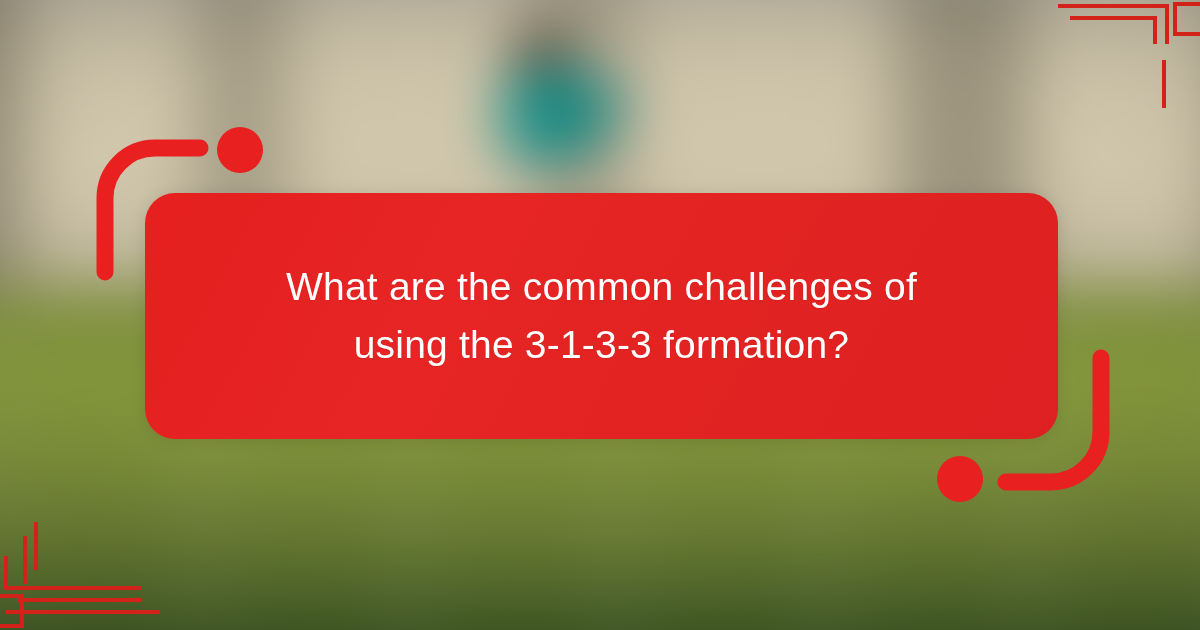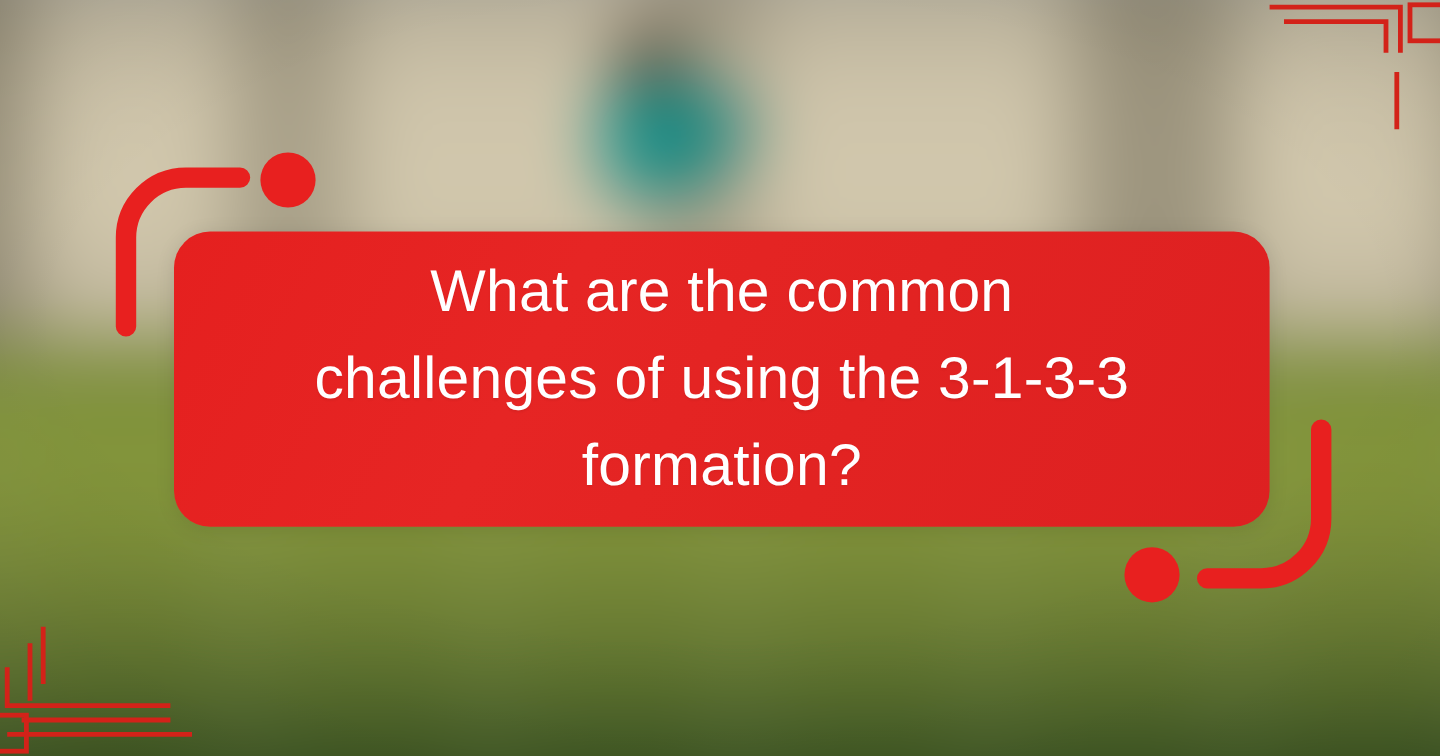--- a/index.html
+++ b/index.html
@@ -211,21 +211,21 @@
         #e22322 62%,
         #dd2021 100%);
     display:flex;
     align-items:center;
     justify-content:center;
     box-shadow:0 2px 16px rgba(0,0,0,0.10);
   }
 
   .card-text {
     color:#ffffff;
-    font-size:49px;
+    font-size:39px;
     font-weight:400;
     line-height:1.48;
     text-align:center;
     letter-spacing:0.2px;
     max-width:760px;
     padding:0 26px;
     text-shadow:0 1px 2px rgba(0,0,0,0.06);
   }
 </style>
 </head>

